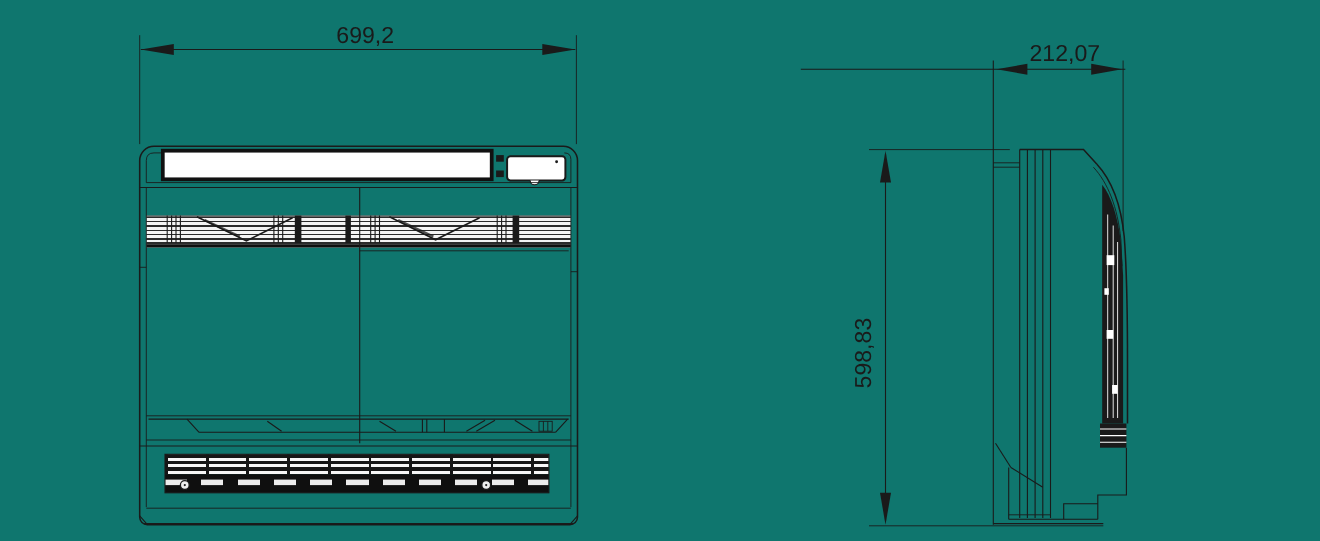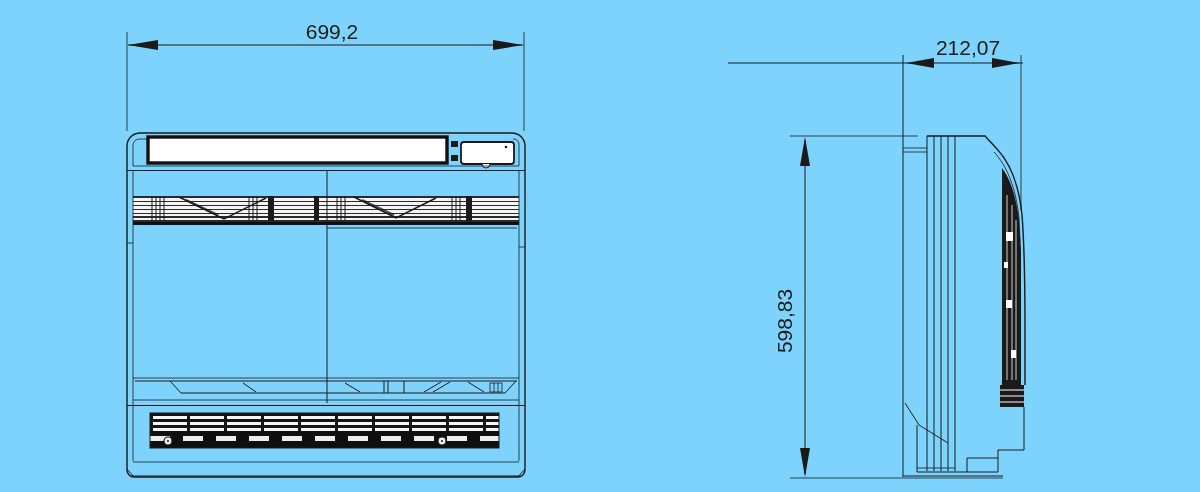--- a/index.html
+++ b/index.html
@@ -1,17 +1,17 @@
 <!DOCTYPE html>
 <html><head>
 <meta charset="utf-8">
 <style>
   html,body{margin:0;padding:0;background:#fff;}
   .frame{
-    position:relative;width:1200px;height:492px;background:#7dd3fc;overflow:hidden;
+    position:relative;width:1200px;height:492px;background:#0f766e;overflow:hidden;
     font-family:"Liberation Sans", sans-serif;color:#1a1a1a;
   }
   .layer{position:absolute;left:0;top:0;}
   
   .inlet-grille{
     position:absolute;left:133px;top:196px;width:386px;height:25px;
     background-color:#f4f4f4;
     background-image:repeating-linear-gradient(180deg,#2b2b2b 0 1.3px,rgba(0,0,0,0) 1.3px 3.9px);
     border-top:1px solid #2a2a2a;border-bottom:3px solid #0f0f0f;
   }

